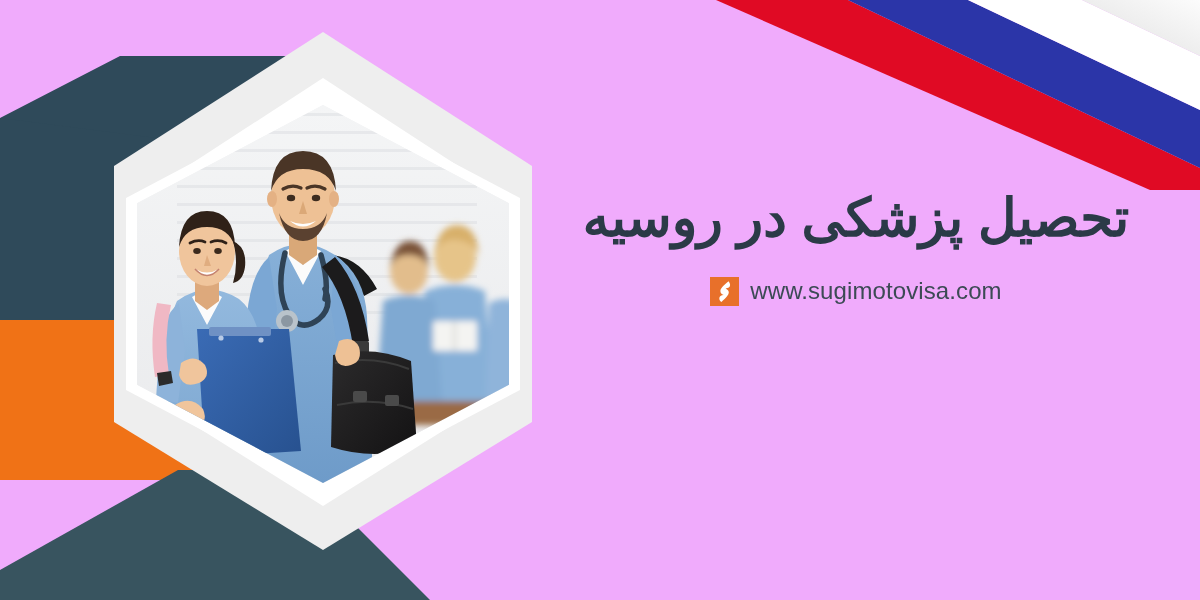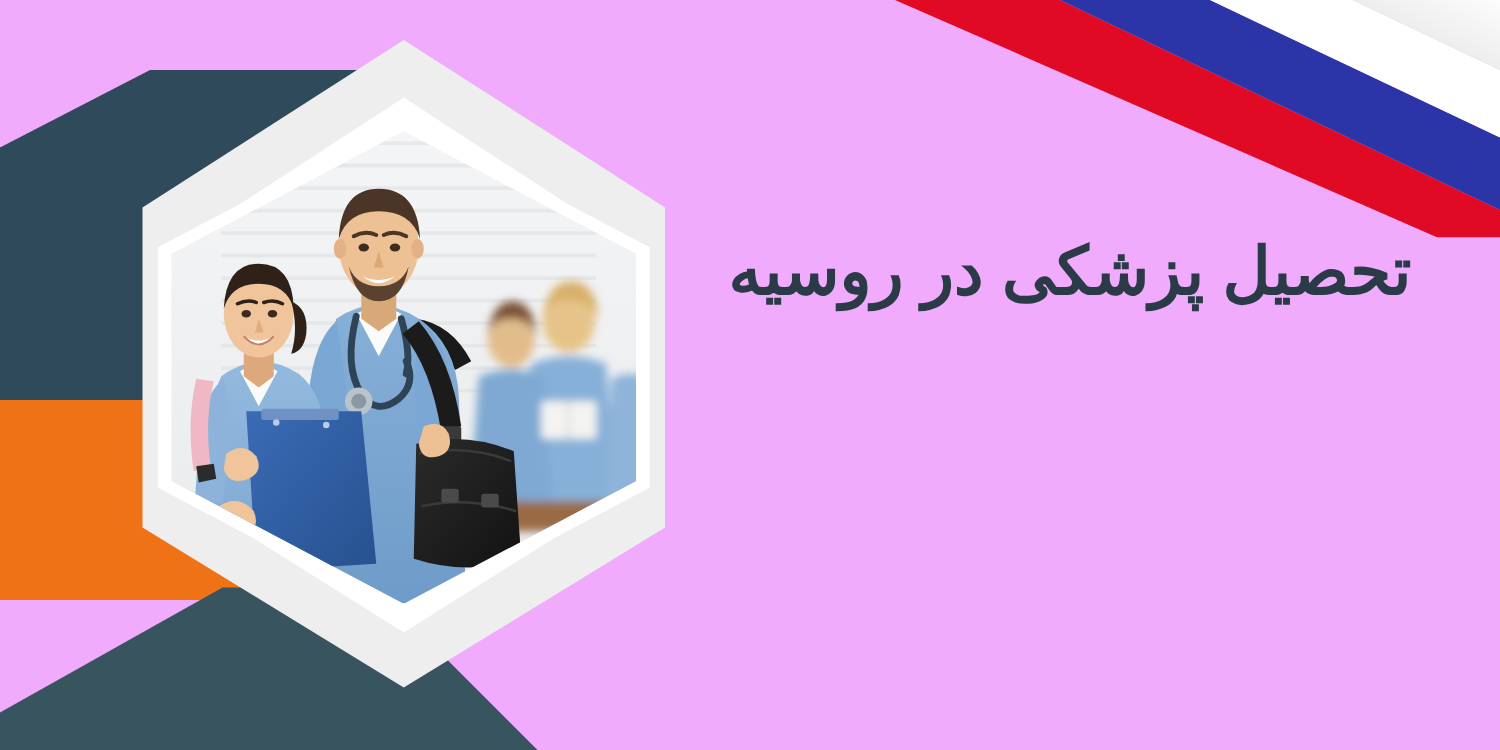--- a/index.html
+++ b/index.html
@@ -303,15 +303,27 @@
           <path d="M44 258 q14 -10 24 2 q6 12 -6 18 q-16 6 -20 -8z" fill="#f0c59c"></path>
           <path d="M38 300 q16 -10 28 4 q6 14 -8 20 q-18 6 -22 -12z" fill="#f0c59c"></path>
         </svg>
       </div>
     </div>
   </div>
 
   <div class="content">
     <h1 class="headline">تحصیل پزشکی در روسیه</h1>
 
+    <div class="url-row">
+      <span class="logo-mark">
+        <svg width="29" height="29" viewBox="0 0 29 29" aria-hidden="true">
+          <rect x="0" y="0" width="29" height="29" fill="#e8702a"></rect>
+          <path d="M18.6 4.3 C13.4 8.6 10.4 11.4 10.4 14.2 c0 2.1 1.9 3.1 3.3 3.9
+                   c-2.6 0.2 -4.4 1.3 -4.4 3.4 c0 1.7 1.3 2.9 2.1 3.4
+                   c4.2 -3.6 7.4 -6.9 7.4 -9.6 c0 -2.1 -1.8 -3.1 -3.2 -3.9
+                   c2.6 -0.2 4.5 -1.3 4.5 -3.4 c0 -1.7 -1.1 -2.9 -1.5 -3.7 z" fill="#ffffff"></path>
+        </svg>
+      </span>
+      <span class="url-text">www.sugimotovisa.com</span>
+    </div>
   </div>
 
 </div>
 
 </body></html>

